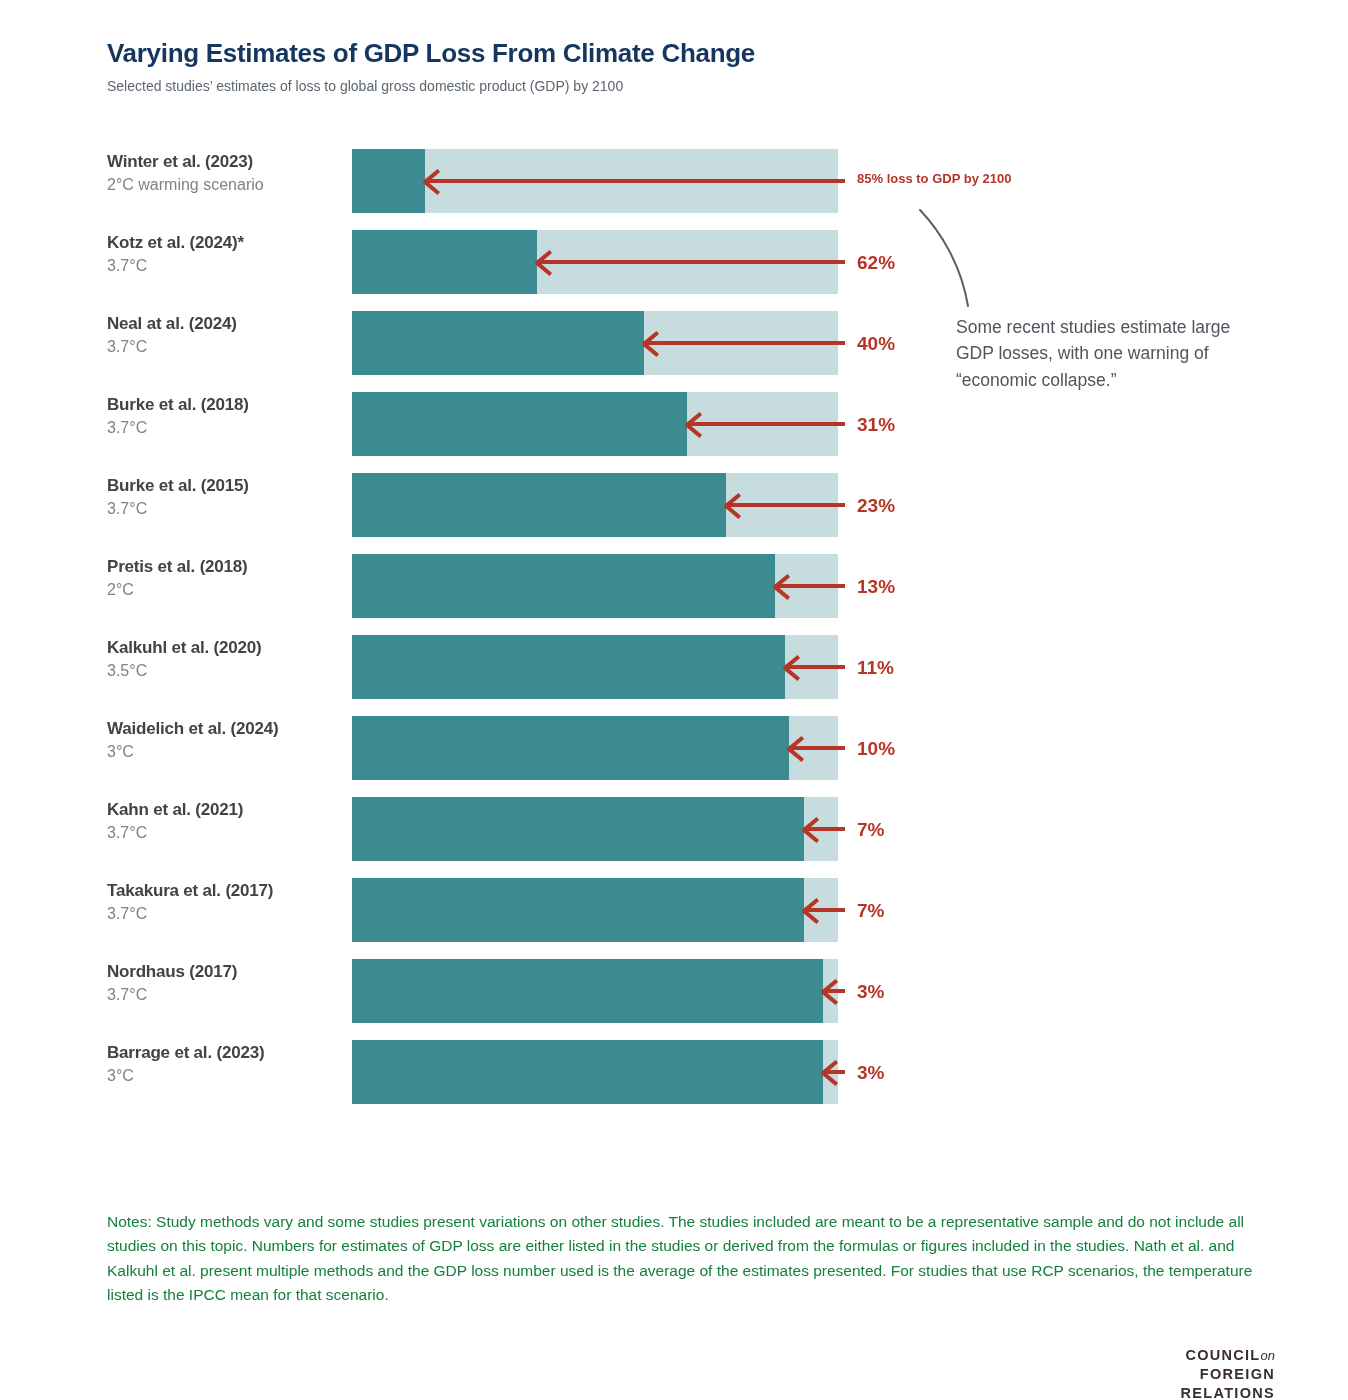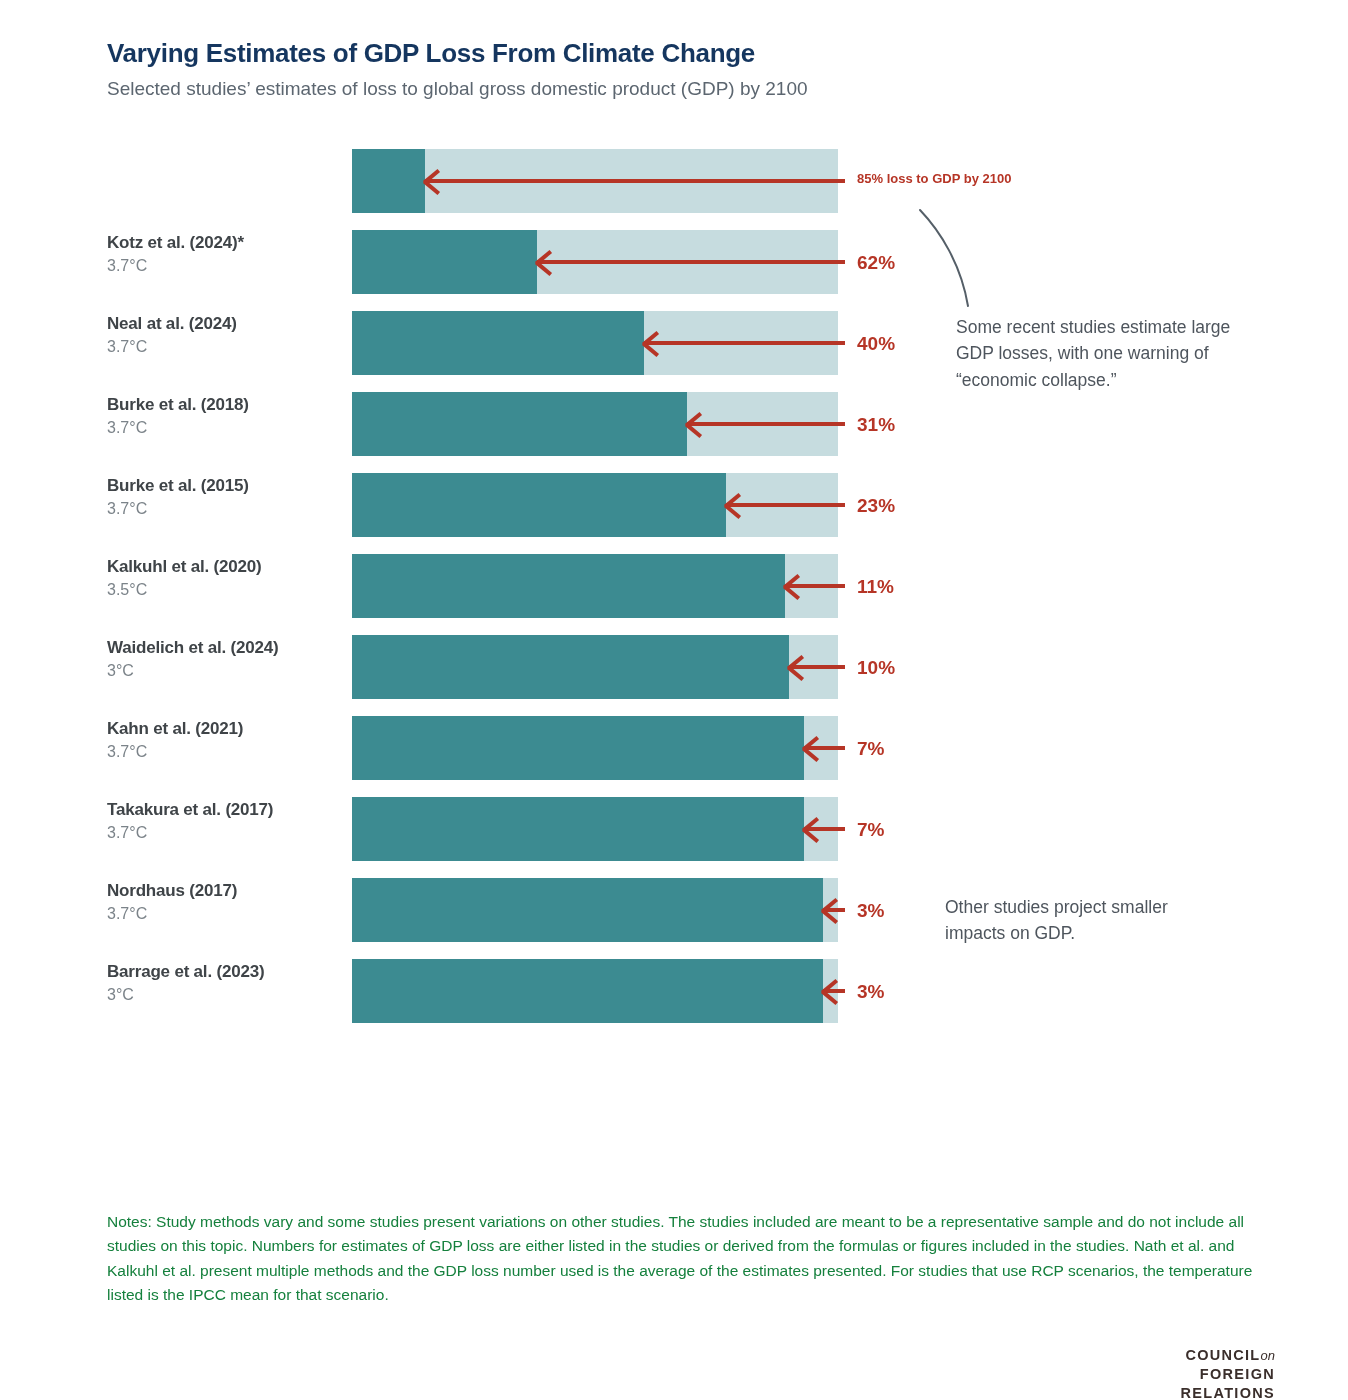--- a/index.html
+++ b/index.html
@@ -28,21 +28,21 @@
     font-size: 26px;
     font-weight: bold;
     color: #15365f;
     letter-spacing: -0.3px;
     white-space: nowrap;
   }
   .chart-subtitle {
     position: absolute;
     left: 107px;
     top: 62px;
-    font-size: 19px;
+    font-size: 14px;
     color: #5c6670;
     white-space: nowrap;
   }
 
   
   .rows {
     position: absolute;
     left: 0;
     top: 133px;
     width: 1348px;
@@ -199,20 +199,24 @@
 </head>
 <body>
 
 <div class="page">
 
   <div class="chart-title">Varying Estimates of GDP Loss From Climate Change</div>
   <div class="chart-subtitle">Selected studies’ estimates of loss to global gross domestic product (GDP) by 2100</div>
 
   <div class="rows" id="rows-container">
       <div class="row">
+        <div class="row-label">
+          <div class="row-study">Winter et al. (2023)</div>
+          <div class="row-scenario">2°C warming scenario</div>
+        </div>
         <div class="track">
           <div class="fill" style="width: 72.9px;"></div>
         </div>
         <div class="arrow" style="left: 424.9px; width: 420.1px;">
           <div class="shaft"></div>
           <div class="head"></div>
         </div>
         <div class="row-value lead">85% loss to GDP by 2100</div>
       </div>
       <div class="row">
@@ -263,20 +267,34 @@
           <div class="row-scenario">3.7°C</div>
         </div>
         <div class="track">
           <div class="fill" style="width: 374.22px;"></div>
         </div>
         <div class="arrow" style="left: 726.22px; width: 118.78px;">
           <div class="shaft"></div>
           <div class="head"></div>
         </div>
         <div class="row-value">23%</div>
+      </div>
+      <div class="row">
+        <div class="row-label">
+          <div class="row-study">Pretis et al. (2018)</div>
+          <div class="row-scenario">2°C</div>
+        </div>
+        <div class="track">
+          <div class="fill" style="width: 422.82px;"></div>
+        </div>
+        <div class="arrow" style="left: 774.82px; width: 70.18px;">
+          <div class="shaft"></div>
+          <div class="head"></div>
+        </div>
+        <div class="row-value">13%</div>
       </div>
       <div class="row">
         <div class="row-label">
           <div class="row-study">Kalkuhl et al. (2020)</div>
           <div class="row-scenario">3.5°C</div>
         </div>
         <div class="track">
           <div class="fill" style="width: 432.54px;"></div>
         </div>
         <div class="arrow" style="left: 784.54px; width: 60.46px;">
@@ -356,21 +374,20 @@
         <div class="row-value">3%</div>
       </div>
     </div>
 
   <svg class="leader" viewBox="0 0 110 120" fill="none">
     <path d="M 25 14 C 45 35, 66 68, 73 110" stroke="#555f68" stroke-width="2" fill="none" stroke-linecap="round"></path>
   </svg>
 
   <div class="annotation" id="annotation-large">Some recent studies estimate large GDP losses, with one warning of “economic collapse.”</div>
 
-  <div class="annotation" id="annotation-small">Other studies project smaller impacts on GDP.</div>
 
   <div class="notes">Notes: Study methods vary and some studies present variations on other studies. The studies included are meant to be a representative sample and do not include all studies on this topic. Numbers for estimates of GDP loss are either listed in the studies or derived from the formulas or figures included in the studies. Nath et al. and Kalkuhl et al. present multiple methods and the GDP loss number used is the average of the estimates presented. For studies that use RCP scenarios, the temperature listed is the IPCC mean for that scenario.</div>
 
   <div class="logo">
     <div><span>COUNCIL</span><span class="on">on</span></div>
     <div>FOREIGN</div>
     <div>RELATIONS</div>
   </div>
 
 </div>

